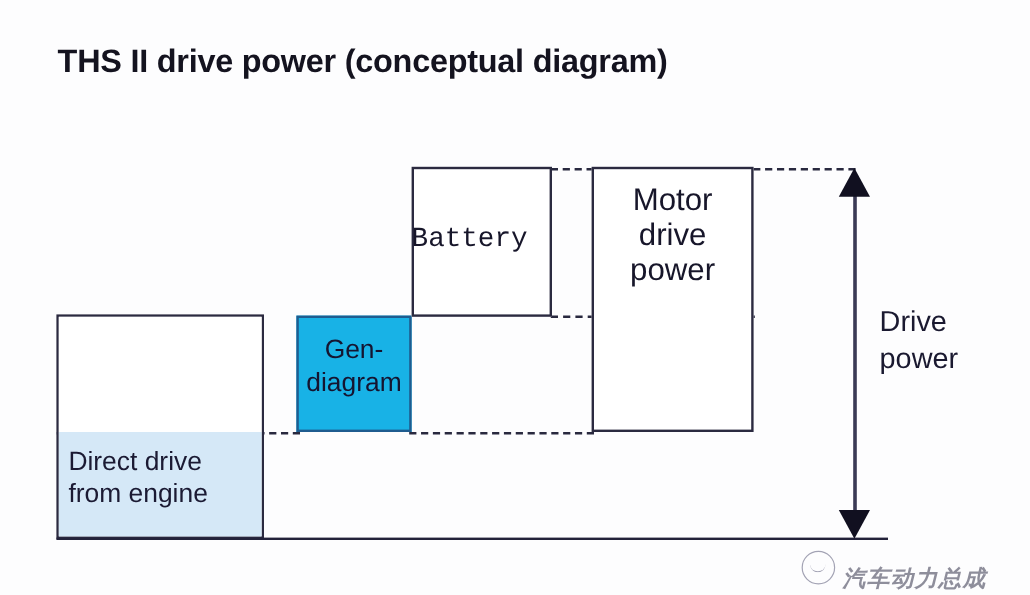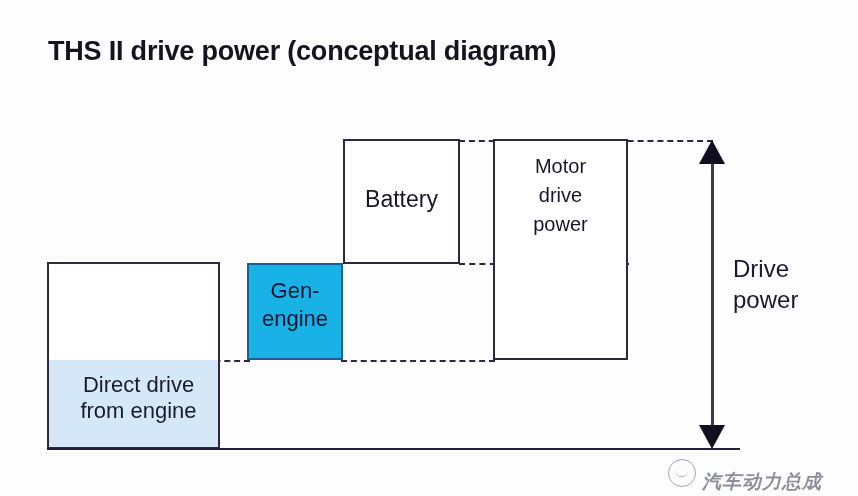--- a/index.html
+++ b/index.html
@@ -70,21 +70,21 @@
     color: #17162a;
   }
   #direct-drive-label {
     position: absolute;
     left: 50px;
     top: 372px;
     width: 170px;
     font-size: 22px;
     line-height: 26px;
     color: #1b1a33;
-    text-align: center;
+    text-align: left;
     padding-left: 7px;
     box-sizing: border-box;
     white-space: pre-line;
   }
 
   
   #generator-box {
     left: 247px;
     top: 263px;
     width: 96px;
@@ -109,39 +109,39 @@
     left: 343px;
     top: 139px;
     width: 117px;
     height: 125px;
   }
   #battery-label {
     position: absolute;
     left: 343px;
     top: 186px;
     width: 117px;
-    text-align: center;
     font-size: 23px;
     color: #17162a;
+    font-family: Liberation Mono, monospace;
   }
 
   
   #motor-box {
     left: 493px;
     top: 139px;
     width: 135px;
     height: 221px;
   }
   #motor-label {
     position: absolute;
     left: 493px;
     top: 152px;
     width: 135px;
     text-align: center;
-    font-size: 20px;
+    font-size: 26px;
     line-height: 29px;
     color: #17162a;
     white-space: pre-line;
   }
 
   
   .dash {
     position: absolute;
     height: 0;
     border-top: 2px dashed #29293f;
@@ -248,21 +248,21 @@
 
   <div class="box" id="engine-box">
     <div id="engine-top-part"></div>
     <div id="engine-direct-part"></div>
   </div>
   <div id="direct-drive-label">Direct drive
 from engine</div>
 
   <div class="box" id="generator-box"></div>
   <div id="generator-label">Gen-
-engine</div>
+diagram</div>
 
   <div class="box" id="battery-box"></div>
   <div id="battery-label">Battery</div>
 
   <div class="box" id="motor-box"></div>
   <div id="motor-label">Motor
 drive
 power</div>
 
   <div id="baseline"></div>

